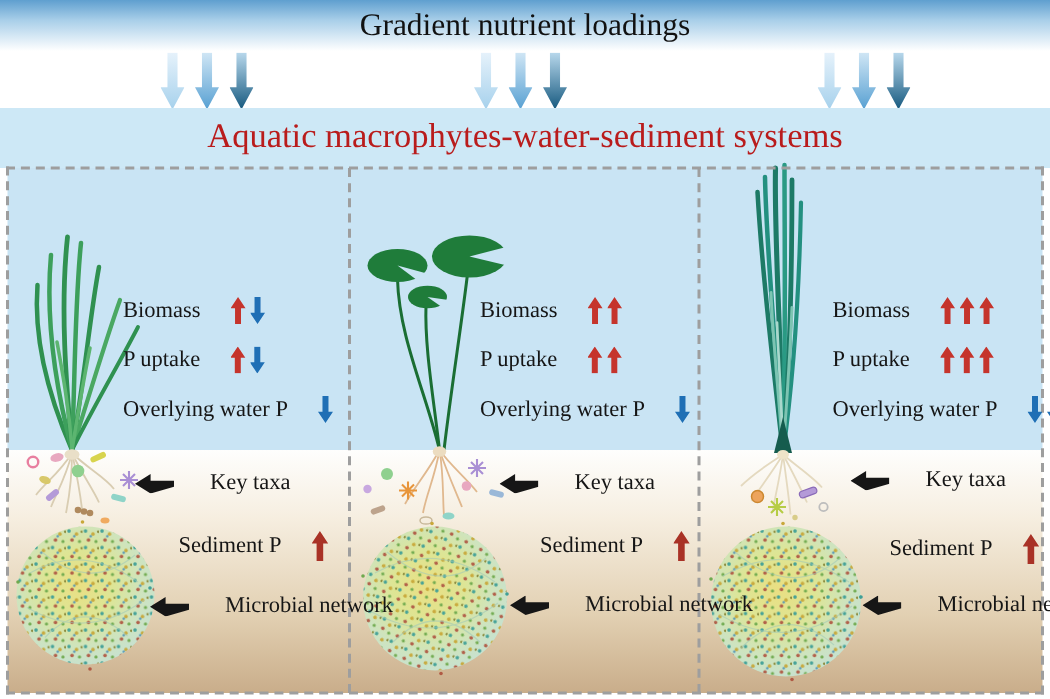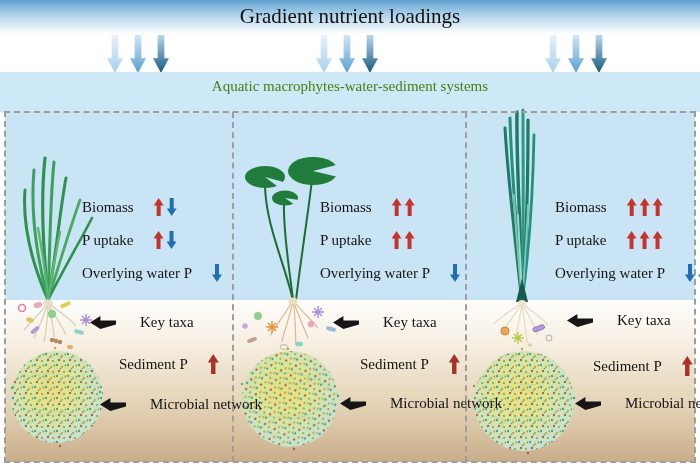--- a/index.html
+++ b/index.html
@@ -17,21 +17,21 @@
   .fg1{left:107px}.fg2{left:316px}.fg3{left:545px}
   .flux{width:16px;height:38px;
         clip-path:polygon(50% 100%,100% 61%,71% 61%,71% 0,29% 0,29% 61%,0 61%);}
   .flux.low{background:linear-gradient(#e6f2fb,#a6d1ec);}
   .flux.medium{background:linear-gradient(#d0e6f5,#57a0d2);}
   .flux.high{background:linear-gradient(#b8d8ec,#16597f);}
 
   
   .band{position:absolute;left:0;top:72px;width:700px;height:40px;background:#cde8f6;
         display:flex;justify-content:center;}
-  .band-title{font-size:15px;margin-top:6px;color:#4d7c0f;}
+  .band-title{font-size:23px;margin-top:6px;color:#b91c1c;}
 
   
   .water-bg{position:absolute;left:5px;top:112px;width:690px;height:188px;background:#c9e4f4;}
   .sediment-bg{position:absolute;left:5px;top:300px;width:690px;height:162px;
         background:linear-gradient(to bottom,#fefefd 0%,#f6eee0 28%,#e2d0b2 68%,#c9ad8a 100%);}
   .main-border{position:absolute;left:4px;top:111px;width:692px;height:352px;
         border:2px dashed #9e9e9e;box-sizing:border-box;z-index:4;pointer-events:none;}
   .divider{position:absolute;top:112px;height:350px;width:0;border-left:2px dashed #9e9e9e;z-index:4;}
   .dv1{left:232px}.dv2{left:465px}
 

